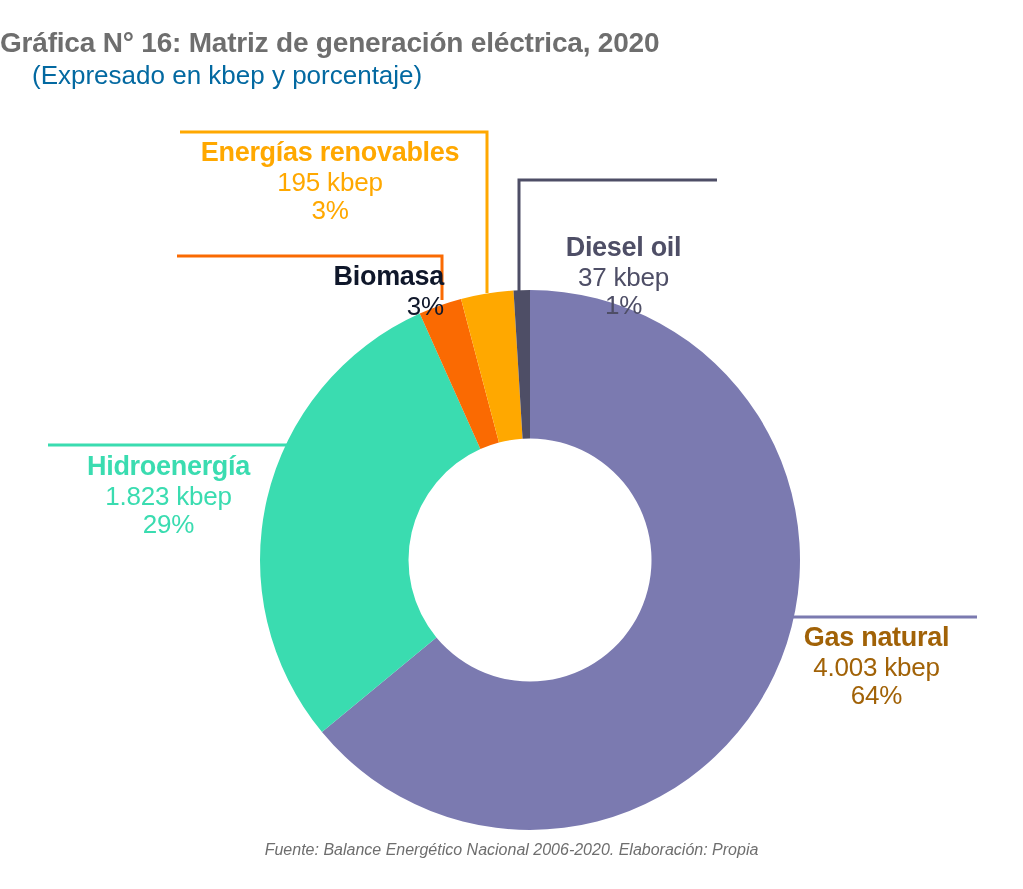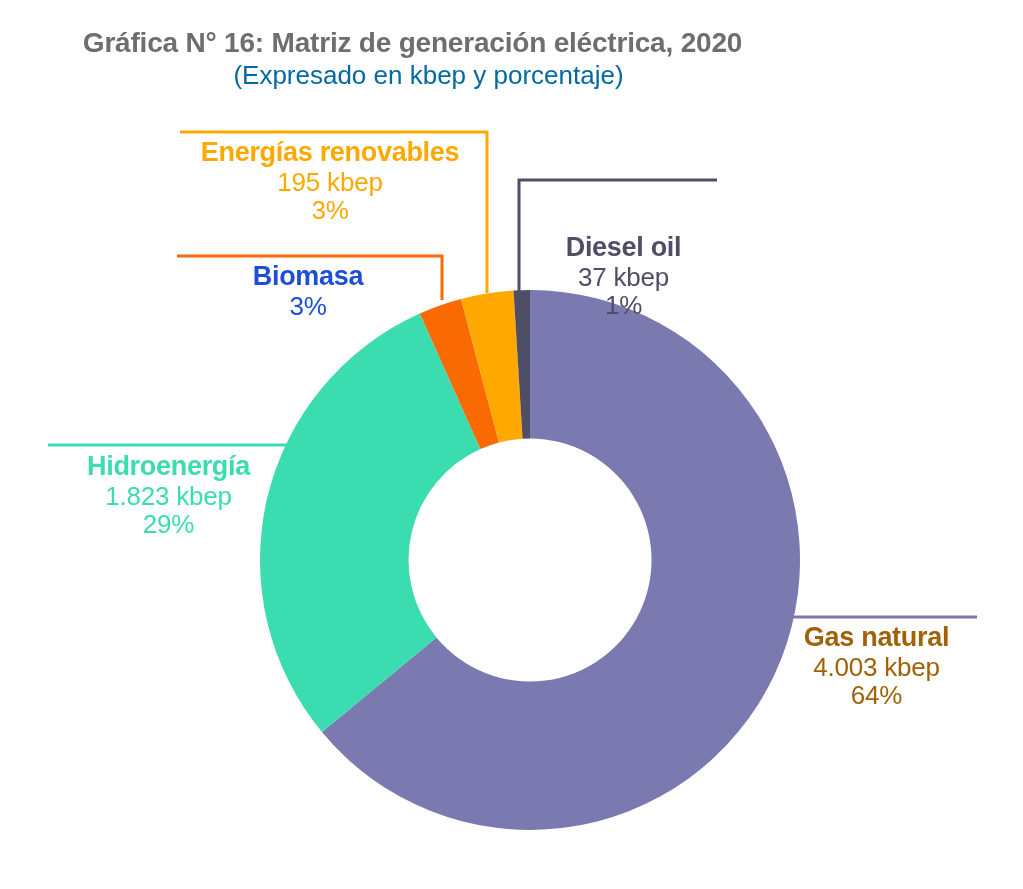--- a/index.html
+++ b/index.html
@@ -19,21 +19,20 @@
     background: #ffffff;
     overflow: hidden;
   }
 
   
   #title-block {
     position: absolute;
     left: 0;
     top: 26px;
     width: 825px;
-    text-align: center;
   }
   #chart-title {
     font-size: 28px;
     font-weight: bold;
     color: #6E6E6E;
     letter-spacing: -0.2px;
     line-height: 1.18;
     white-space: nowrap;
   }
   #chart-subtitle {
@@ -79,22 +78,22 @@
   
   #callout-renovables {
     left: 175px; top: 138px;
     width: 310px;
     text-align: center;
     color: #FFA800;
   }
   #callout-biomasa {
     left: 172px; top: 262px;
     width: 272px;
-    text-align: center;
-    color: #1d4ed8;
+    text-align: right;
+    color: #0f172a;
   }
   #callout-diesel {
     left: 527px; top: 186px;
     width: 193px;
     text-align: center;
     color: #4E4E66;
     margin-top: 47px;
   }
   #callout-hidro {
     left: 42px; top: 452px;
@@ -174,14 +173,15 @@
     <span class="row val">1.823 kbep</span>
     <span class="row pct">29%</span>
   </div>
 
   <div class="callout" id="callout-gas">
     <span class="row cat">Gas natural</span>
     <span class="row val">4.003 kbep</span>
     <span class="row pct">64%</span>
   </div>
 
+  <div id="footer-note">Fuente: Balance Energético Nacional 2006-2020. Elaboración: Propia</div>
 
 </div>
 
 </body></html>

